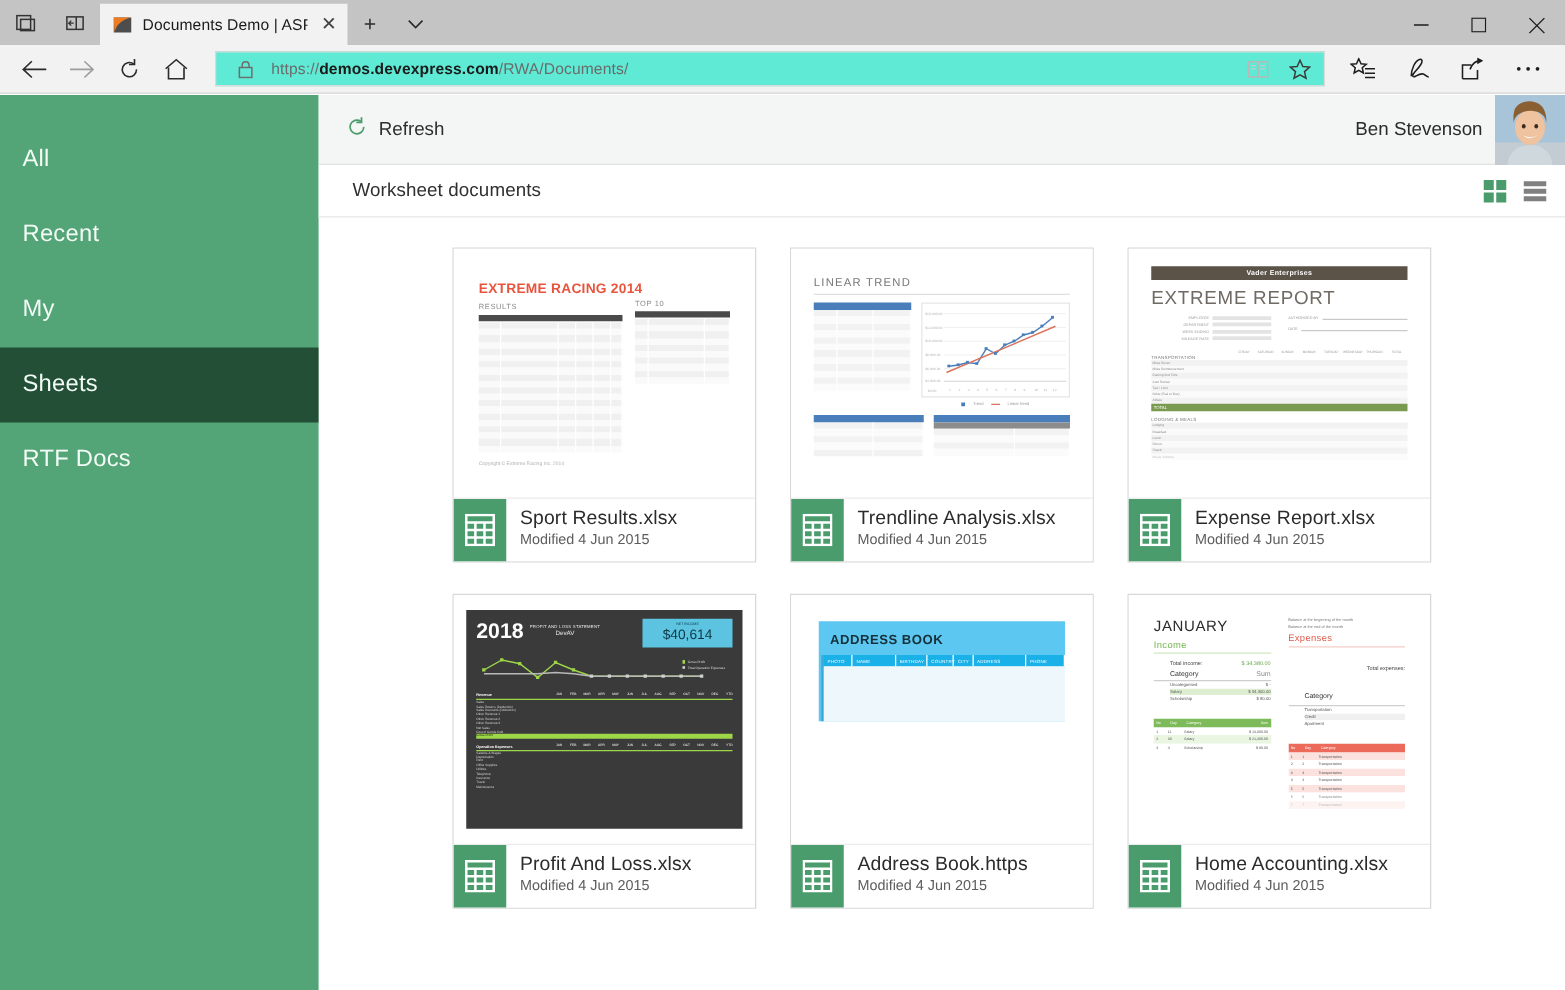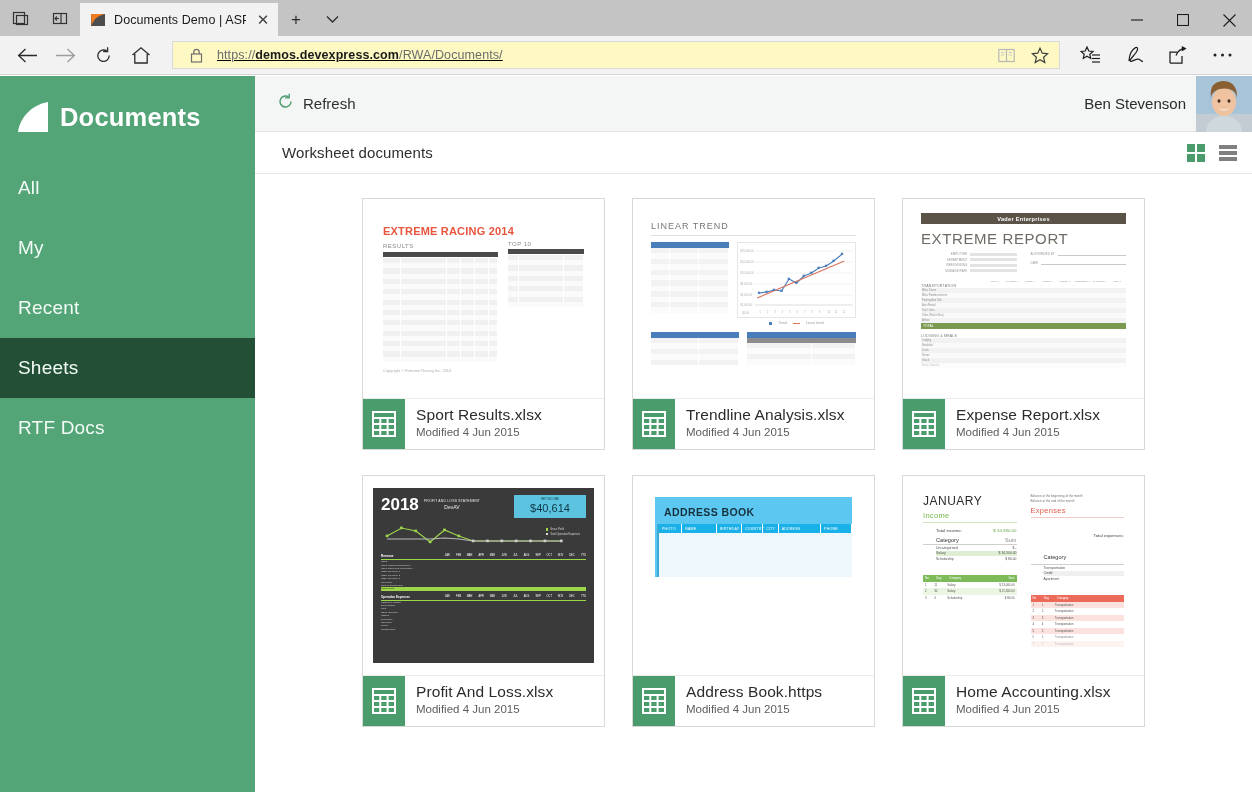--- a/index.html
+++ b/index.html
@@ -44,22 +44,22 @@
   .wctrl { width: 46px; height: 32px; display: flex; align-items: center; justify-content: center; color: #1c1c1c; }
 
   .browser-toolbar {
     position: absolute; left: 0; top: 36px; width: 1252px; height: 39px;
     background: #f2f2f2; display: flex; align-items: center; padding: 0 8px;
     border-bottom: 1px solid #d6d6d6;
   }
   .nav-btn { width: 38px; height: 34px; display:flex; align-items:center; justify-content:center; color:#5a5a5a; }
   .nav-btn.active { color: #2b2b2b; }
   .urlbar {
-    flex: 1; height: 28px; margin: 0 8px 0 12px; background:#fef9c3; border:1px solid #d9d9d9;
-    display: flex; align-items: center; padding: 0 6px 0 10px; gap: 8px; text-decoration: underline;
+    flex: 1; height: 28px; margin: 0 8px 0 12px; background:#5eead4; border:1px solid #d9d9d9;
+    display: flex; align-items: center; padding: 0 6px 0 10px; gap: 8px;
   }
   .url-text { font-size: 12.5px; color: #6b6b6b; flex: 1; white-space: nowrap; letter-spacing:.1px;}
   .url-text b { color: #1a1a1a; font-weight: 700; }
   .url-icn { width: 26px; height: 26px; display:flex; align-items:center; justify-content:center; color:#6e6e6e; }
   .tb-icon { width: 44px; height: 34px; display:flex; align-items:center; justify-content:center; color:#1e1e1e; }
 
   
   .page { position: absolute; left: 0; top: 76px; width: 1252px; height: 716px; background: #fff; overflow: hidden; }
 
   .sidebar {
@@ -286,39 +286,29 @@
           <circle cx="3" cy="4" r="1.5" fill="#1e1e1e"></circle>
           <circle cx="10.5" cy="4" r="1.5" fill="#1e1e1e"></circle>
           <circle cx="18" cy="4" r="1.5" fill="#1e1e1e"></circle>
         </svg>
     </div>
   </div>
 
   <div class="page">
 
     <div class="sidebar">
-      <div class="brand">
-        <span class="brand-logo">
-          <svg width="30" height="30" viewBox="0 0 30 30">
-            <path d="M0 0 H30 V30 H0 Z" fill="#ffffff"></path>
-            <path d="M0 30 C2 16 13 3 30 0 L30 -1 L0 -1 Z" fill="#53a476"></path>
-            <path d="M0 30 L0 22 C4 14 12 7 22 3 L30 3 L30 0 C13 3 2 16 0 30 Z" fill="#53a476" opacity="0"></path>
-          </svg>
-        </span>
-        <span class="brand-text">Documents</span>
-      </div>
       <div class="nav-list">
         <div class="nav-item">
             <span>All</span>
           </div>
         <div class="nav-item">
-            <span>My</span>
+            <span>Recent</span>
           </div>
         <div class="nav-item">
-            <span>Recent</span>
+            <span>My</span>
           </div>
         <div class="nav-item selected">
             <span>Sheets</span>
           </div>
         <div class="nav-item">
             <span>RTF Docs</span>
           </div>
       </div>
     </div>
 

